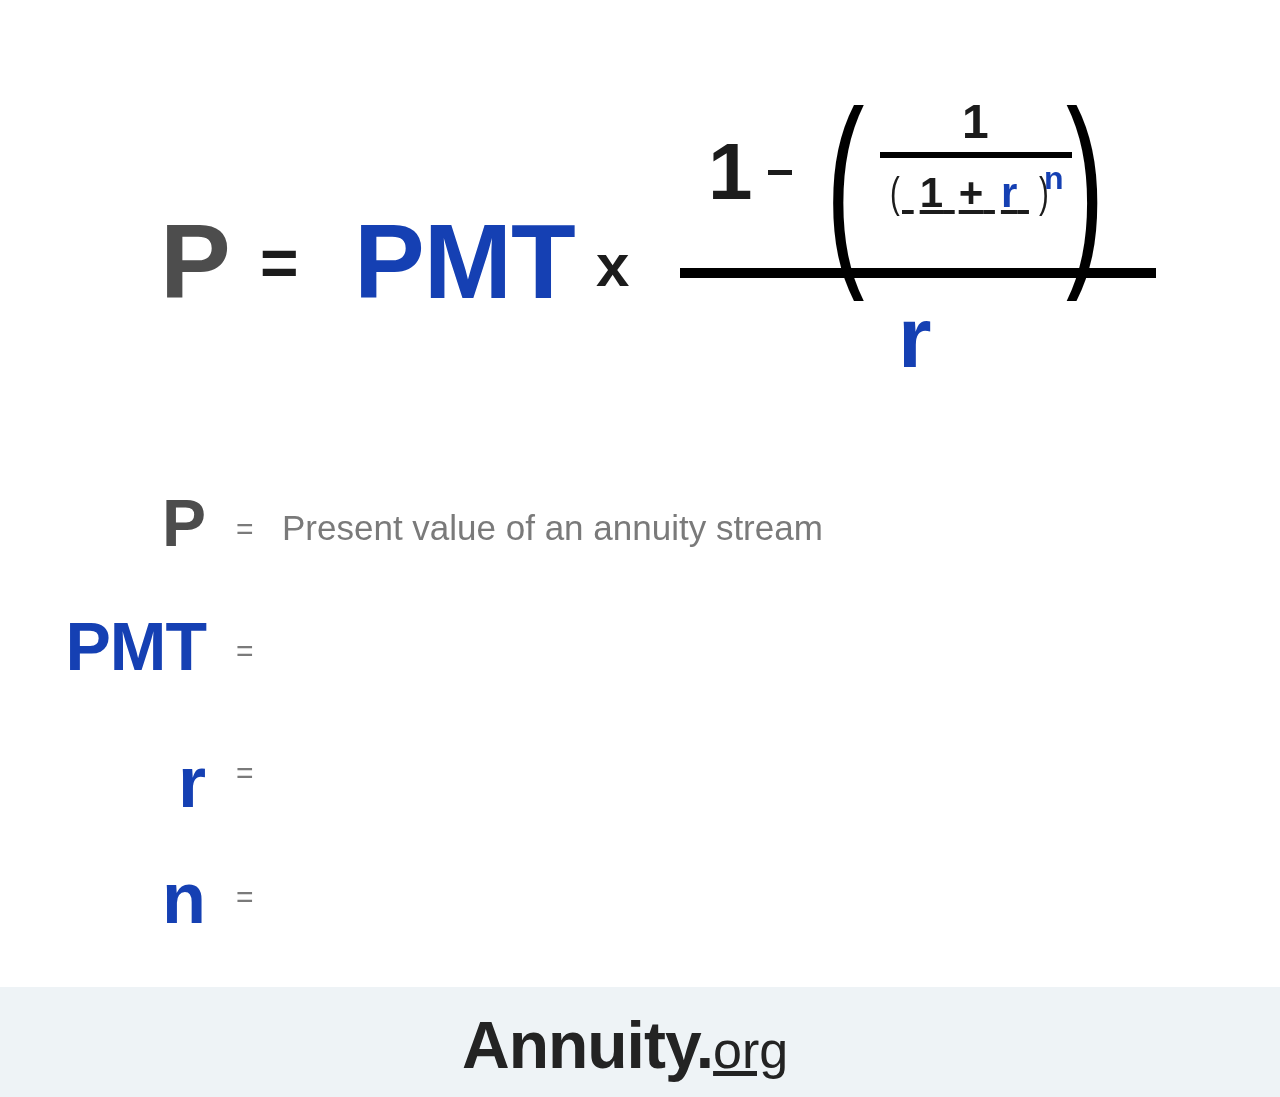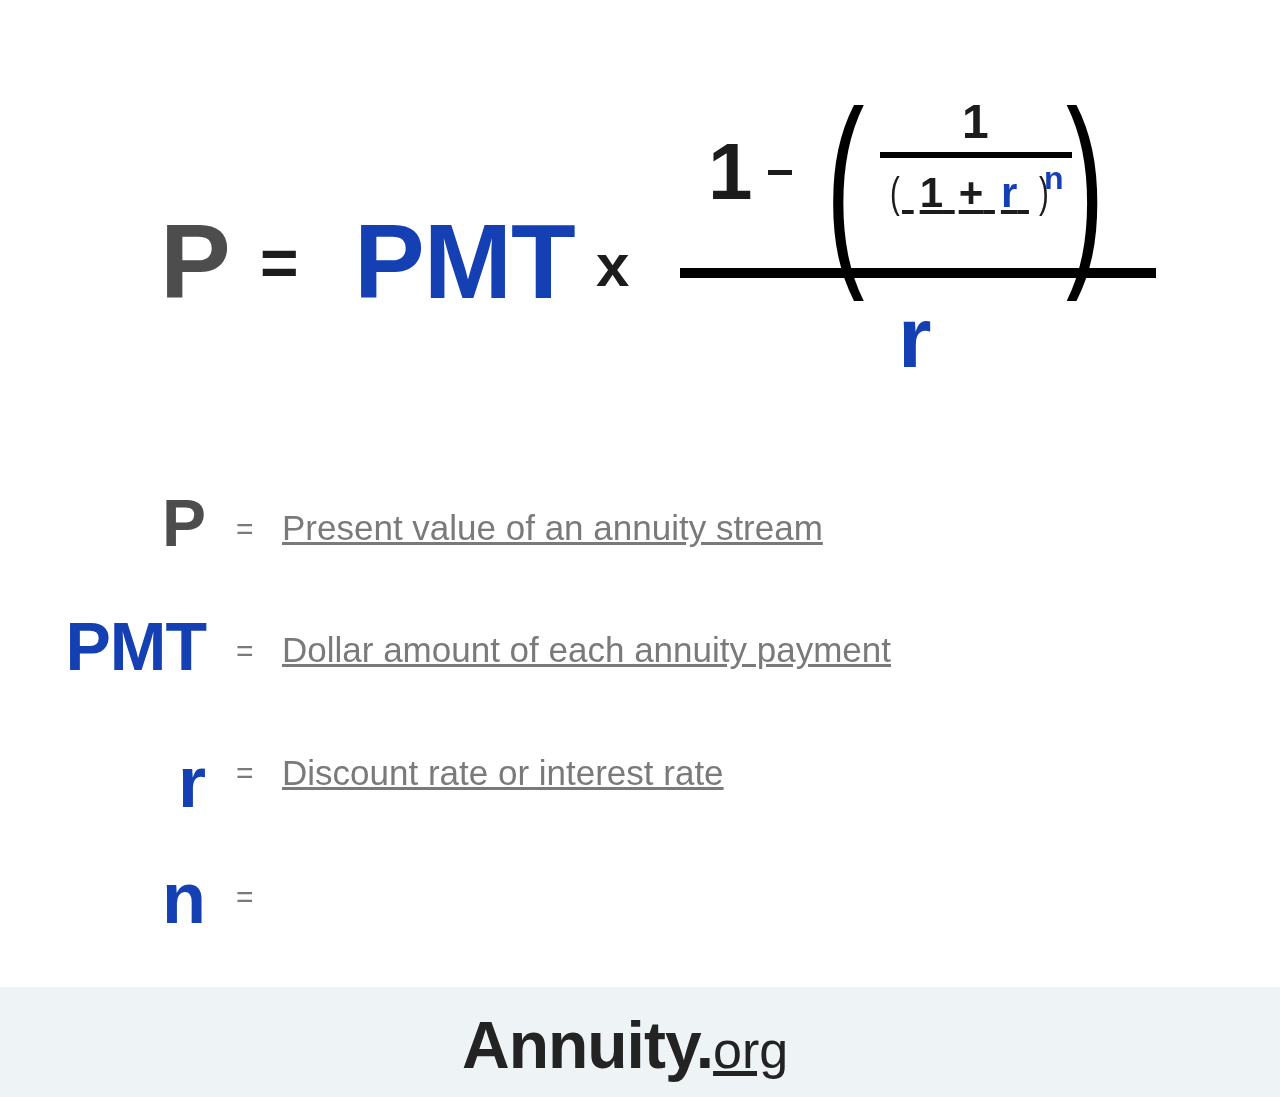--- a/index.html
+++ b/index.html
@@ -26,21 +26,21 @@
     .inner-bar { left: 880px; top: 152px; width: 192px; height: 6px; background: #000; }
     .inner-den { left: 888px; top: 172px; font-size: 42px; line-height: 1; color: #1c1c1c; white-space: nowrap; text-decoration: underline; }
     .small-paren { font-weight: normal; transform: scaleX(0.7); display: inline-block; }
     .inner-n { left: 1044px; top: 162px; font-size: 32px; line-height: 1; font-weight: bold; color: #1540b3; }
     .f-r { left: 898px; top: 294px; font-size: 86px; line-height: 1; font-weight: bold; color: #1540b3; }
 
     
     .legend-row { position: absolute; left: 0; width: 1280px; height: 80px; }
     .sym { position: absolute; right: 1074px; font-weight: bold; line-height: 1; text-align: right; }
     .leq { position: absolute; left: 236px; font-size: 30px; line-height: 1; color: #7a7a7a; }
-    .desc { position: absolute; left: 282px; font-size: 35px; line-height: 1; color: #7a7a7a; white-space: nowrap; text-decoration: underline; }
+    .desc { position: absolute; left: 282px; font-size: 35px; line-height: 1; color: #7a7a7a; white-space: nowrap; }
 
     
     .footer { left: 0; top: 987px; width: 1280px; height: 110px; background: #eef3f6; }
     .brand { position: absolute; left: 462px; top: 20px; white-space: nowrap; color: #232323; }
     .brand-main { font-size: 66px; font-weight: bold; letter-spacing: -1px; text-align: right; }
     .brand-tld { font-size: 52px; font-weight: normal; text-decoration: underline; }
   </style>
 </head>
 <body>
 
@@ -72,26 +72,24 @@
 
 <div>
   <div class="legend-row" style="top:490px">
     <div class="sym" style="top:0; font-size:66px; color:#4d4d4d;">P</div>
     <div class="leq" style="top:24px">=</div>
     <div class="desc" style="top:20px">Present value of an annuity stream</div>
   </div>
   <div class="legend-row" style="top:612px">
     <div class="sym" style="top:0; font-size:68px; color:#1540b3; letter-spacing:-1px;">PMT</div>
     <div class="leq" style="top:24px">=</div>
-    <div class="desc" style="top:20px">Dollar amount of each annuity payment</div>
   </div>
   <div class="legend-row" style="top:736px">
     <div class="sym" style="top:10px; font-size:72px; color:#1540b3;">r</div>
     <div class="leq" style="top:22px">=</div>
-    <div class="desc" style="top:19px">Discount rate or interest rate</div>
   </div>
   <div class="legend-row" style="top:858px">
     <div class="sym" style="top:4px; font-size:72px; color:#1540b3;">n</div>
     <div class="leq" style="top:24px">=</div>
   </div>
 </div>
 
 <div class="abs footer">
   <div class="brand">
     <span class="brand-main">Annuity.</span><span class="brand-tld">org</span>

